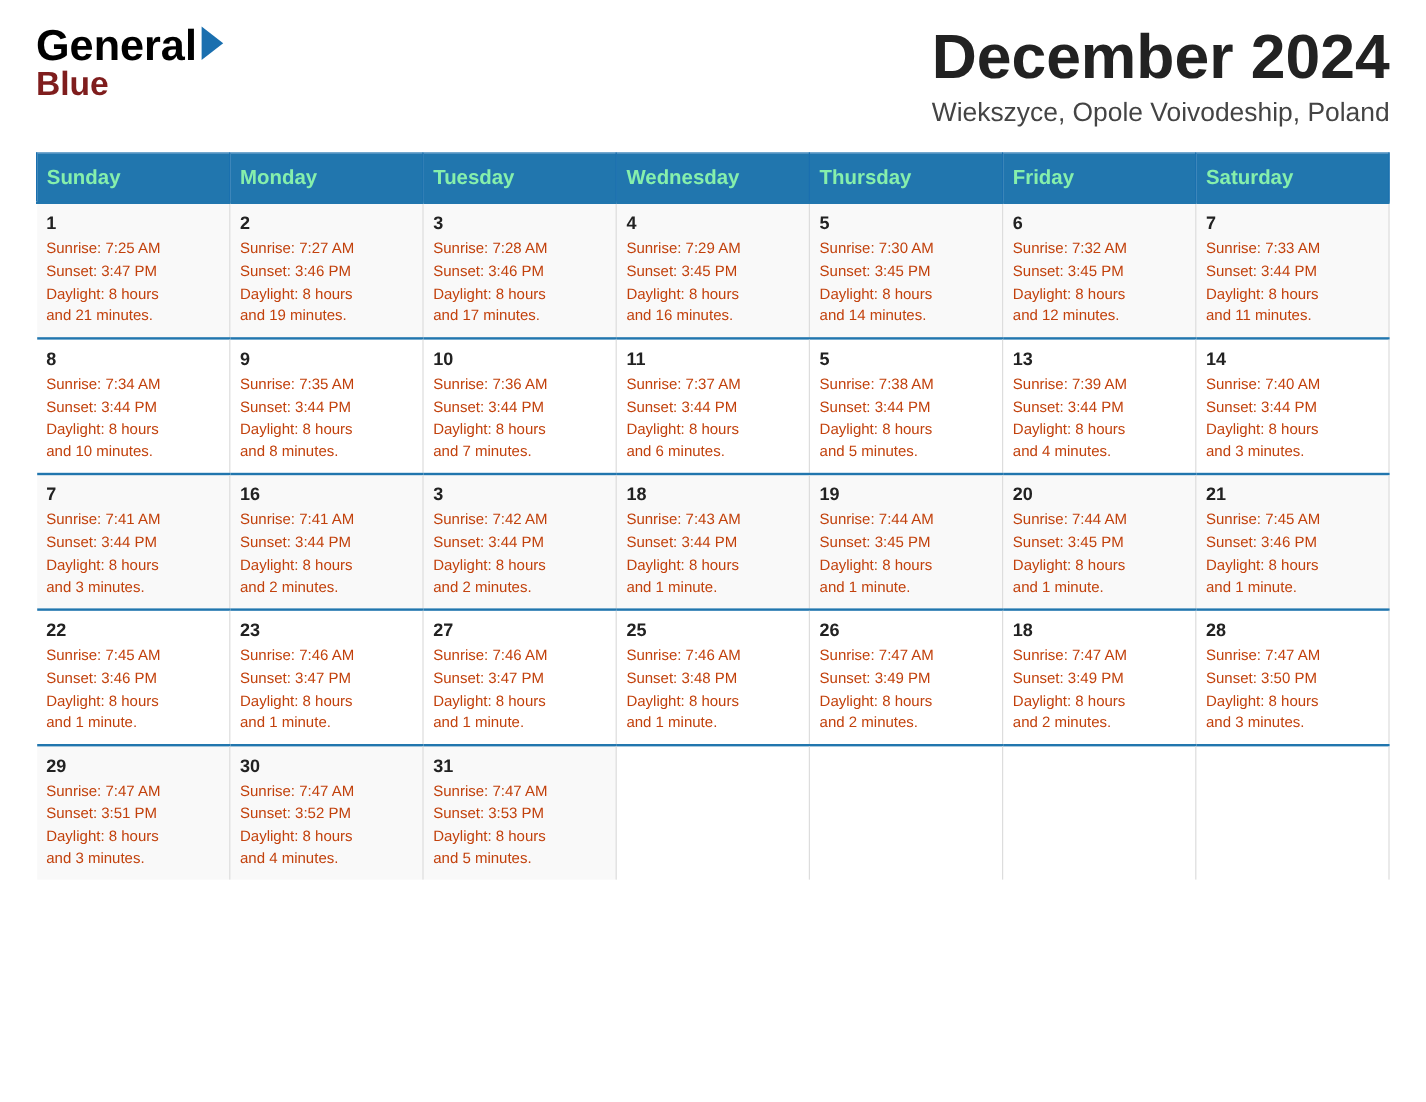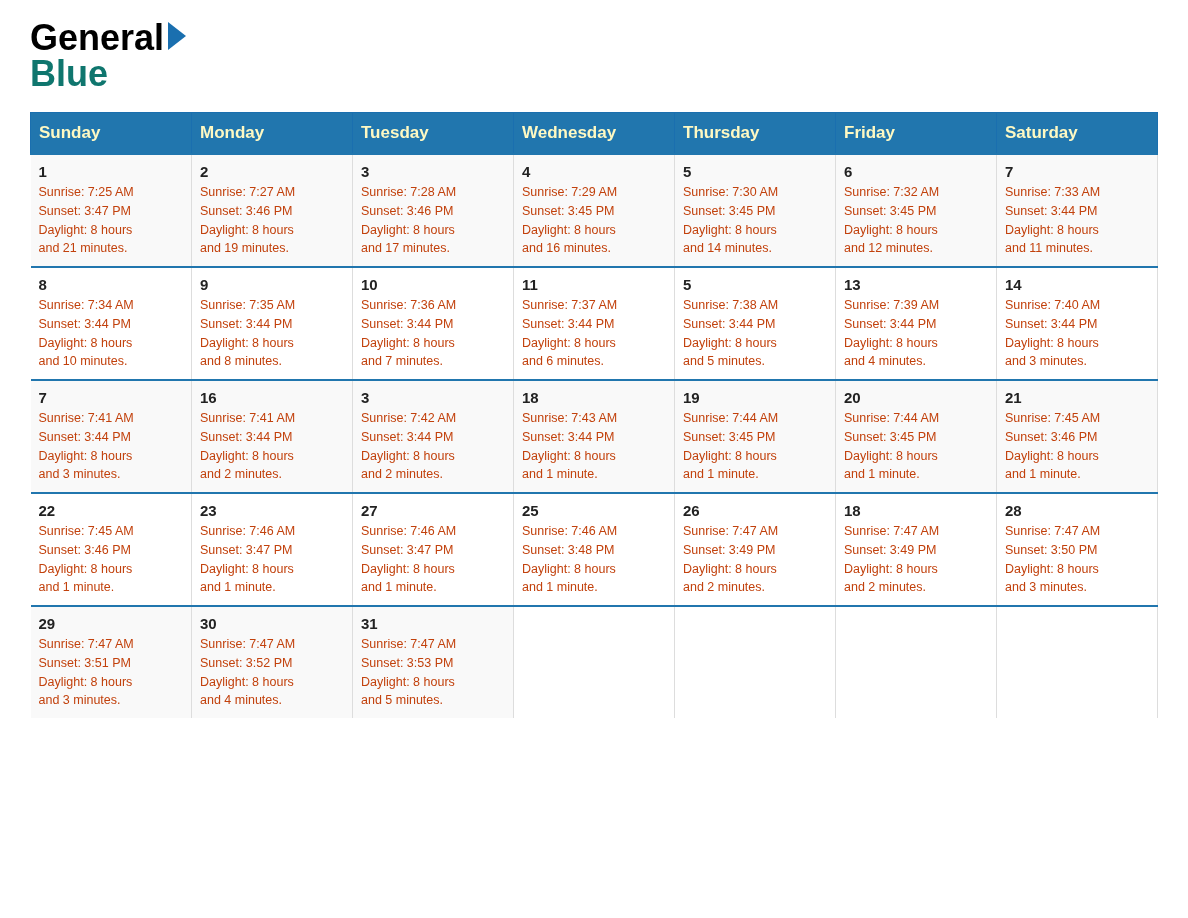--- a/index.html
+++ b/index.html
@@ -21,23 +21,23 @@
       flex-direction: column;
       align-items: flex-start;
     }
     .logo-general {
       font-size: 36px;
       font-weight: bold;
       color: #000;
       line-height: 1;
     }
     .logo-blue {
-      font-size: 36px;
+      font-size: 28px;
       font-weight: bold;
-      color: #0f766e;
+      color: #7f1d1d;
       line-height: 1;
     }
     .logo-arrow {
       display: inline-block;
       width: 0;
       height: 0;
       border-top: 14px solid transparent;
       border-bottom: 14px solid transparent;
       border-left: 18px solid #1a6faf;
       margin-left: 4px;
@@ -57,21 +57,21 @@
       font-size: 22px;
       color: #444;
       margin-top: 4px;
     }
     .calendar {
       width: 100%;
       border-collapse: collapse;
     }
     .calendar thead th {
       background-color: #2176ae;
-      color: #fef9c3;
+      color: #86efac;
       font-size: 17px;
       font-weight: 600;
       padding: 10px 8px;
       text-align: left;
       border: 1px solid #1a6faf;
     }
     .calendar tbody td {
       vertical-align: top;
       padding: 8px 8px;
       border: 1px solid #ccc;
@@ -127,20 +127,24 @@
 <div class="header-area">
   <div class="logo">
     <div style="display:flex;align-items:center;">
       <span class="logo-general">General</span>
       <span class="logo-arrow"></span>
     </div>
     <div style="display:flex;align-items:center;">
       <span class="logo-blue">Blue</span>
     </div>
   </div>
+  <div class="title-area">
+    <div class="month-title">December 2024</div>
+    <div class="location-title">Wiekszyce, Opole Voivodeship, Poland</div>
+  </div>
 </div>
 
 <table class="calendar">
   <thead>
     <tr>
     <th>Sunday</th>
         <th>Monday</th>
         <th>Tuesday</th>
         <th>Wednesday</th>
         <th>Thursday</th>

